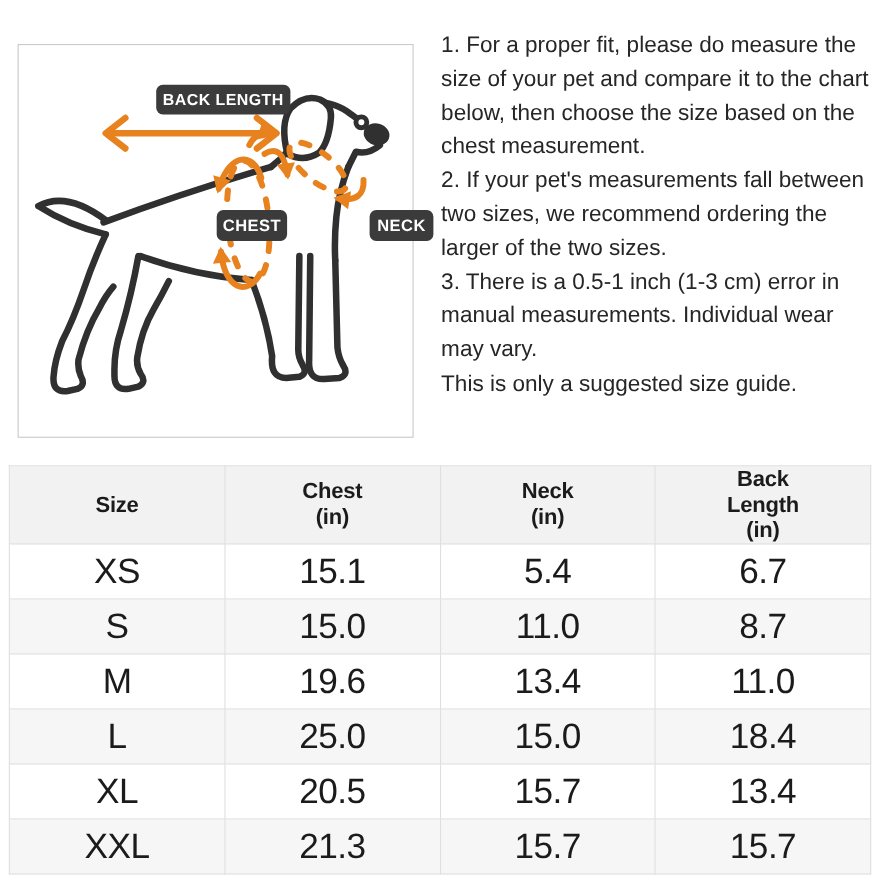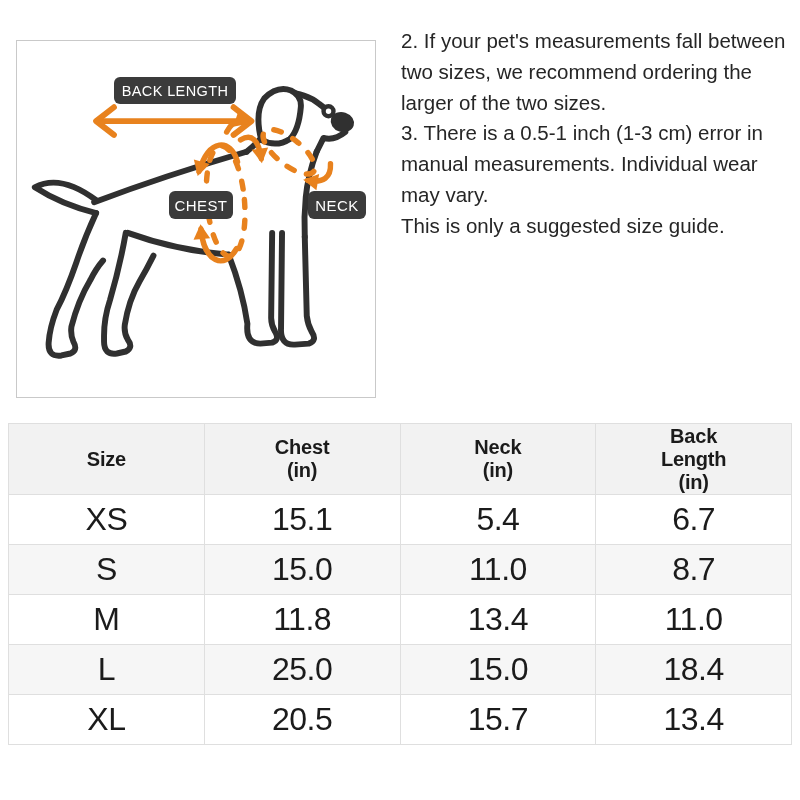--- a/index.html
+++ b/index.html
@@ -38,25 +38,26 @@
   .eye-bump{stroke-width:4.5;}
   .ink-fill{fill:var(--outline);stroke:none;}
   .orange{fill:none;stroke:var(--accent_orange);stroke-width:5.5;stroke-linecap:round;stroke-linejoin:round;}
   .orange-dash{stroke-dasharray:8 13;}
   .mk{fill:var(--accent_orange);}
 
   .measure-label{
     position:absolute;
     background:var(--label_bg);
     color:#fff;
-    font-weight:normal;
+    font-weight:bold;
     border-radius:6px;
     display:flex;align-items:center;justify-content:center;
     letter-spacing:.4px;
     box-sizing:border-box;
+    margin-left:28px;
   }
   .lbl-backlength{left:97px;top:36px;width:122px;height:27px;font-size:14.5px;}
   .lbl-chest{left:152px;top:150px;width:64px;height:28px;font-size:15px;}
   .lbl-neck{left:291px;top:150px;width:58px;height:28px;font-size:15px;}
 
   
   .notes{
     position:absolute;left:401px;top:26px;width:397px;
     font-size:20.5px;line-height:30.8px;color:#262626;
   }
@@ -136,20 +137,21 @@
         <path class="orange" d="M 317 124 Q 318 145 294 141" marker-end="url(#ah)"></path>
       </g>
     </svg>
 
     <div class="measure-label lbl-backlength">BACK LENGTH</div>
     <div class="measure-label lbl-chest">CHEST</div>
     <div class="measure-label lbl-neck">NECK</div>
   </div>
 
   <div class="notes">
+    <p>1. For a proper fit, please do measure the size of your pet and compare it to the chart below, then choose the size based on the chest measurement.</p>
     <p>2. If your pet's measurements fall between two sizes, we recommend ordering the larger of the two sizes.</p>
     <p>3. There is a 0.5-1 inch (1-3 cm) error in manual measurements. Individual wear may vary.</p>
     <p>This is only a suggested size guide.</p>
   </div>
 
   <table class="size-table">
     <thead>
       <tr>
         <th>Size</th>
         <th>Chest
@@ -169,32 +171,38 @@
         <td>6.7</td>
       </tr>
       <tr class="alt">
         <td>S</td>
         <td>15.0</td>
         <td>11.0</td>
         <td>8.7</td>
       </tr>
       <tr>
         <td>M</td>
-        <td>11.8</td>
+        <td>19.6</td>
         <td>13.4</td>
         <td>11.0</td>
       </tr>
       <tr class="alt">
         <td>L</td>
         <td>25.0</td>
         <td>15.0</td>
         <td>18.4</td>
       </tr>
       <tr>
         <td>XL</td>
         <td>20.5</td>
         <td>15.7</td>
         <td>13.4</td>
       </tr>
+      <tr class="alt">
+        <td>XXL</td>
+        <td>21.3</td>
+        <td>15.7</td>
+        <td>15.7</td>
+      </tr>
     </tbody>
   </table>
 
 </div>
 
 </body></html>

